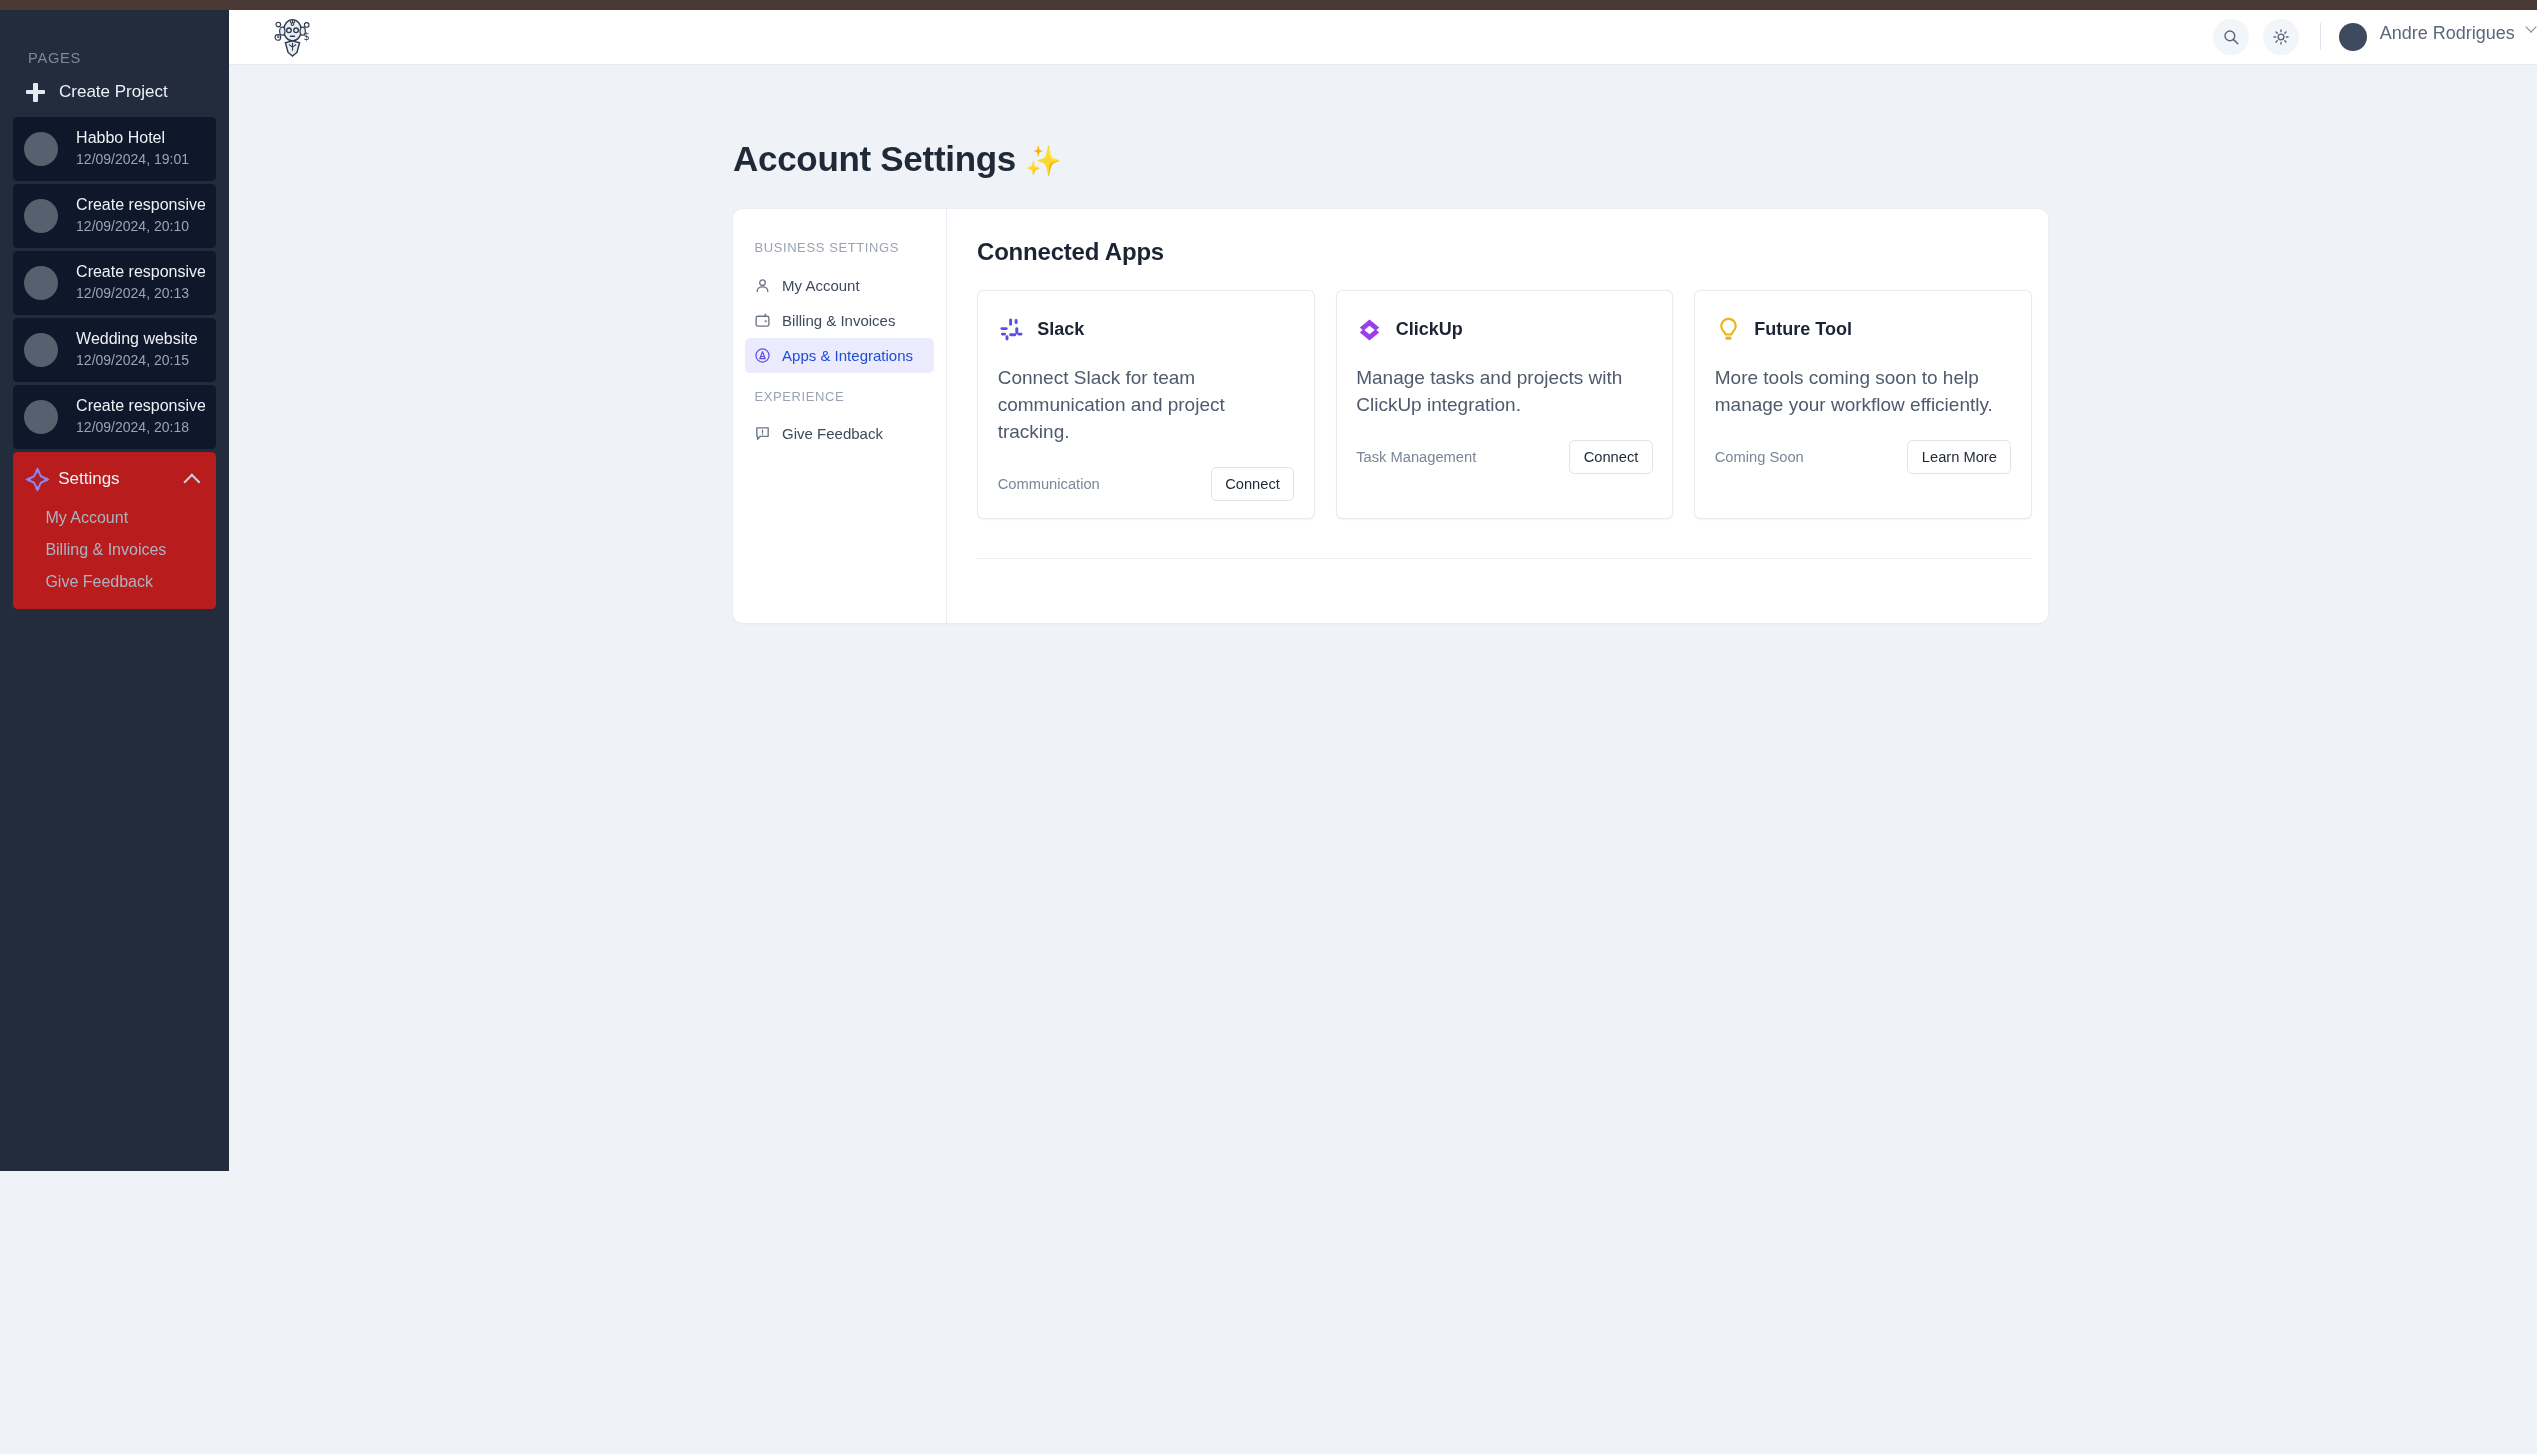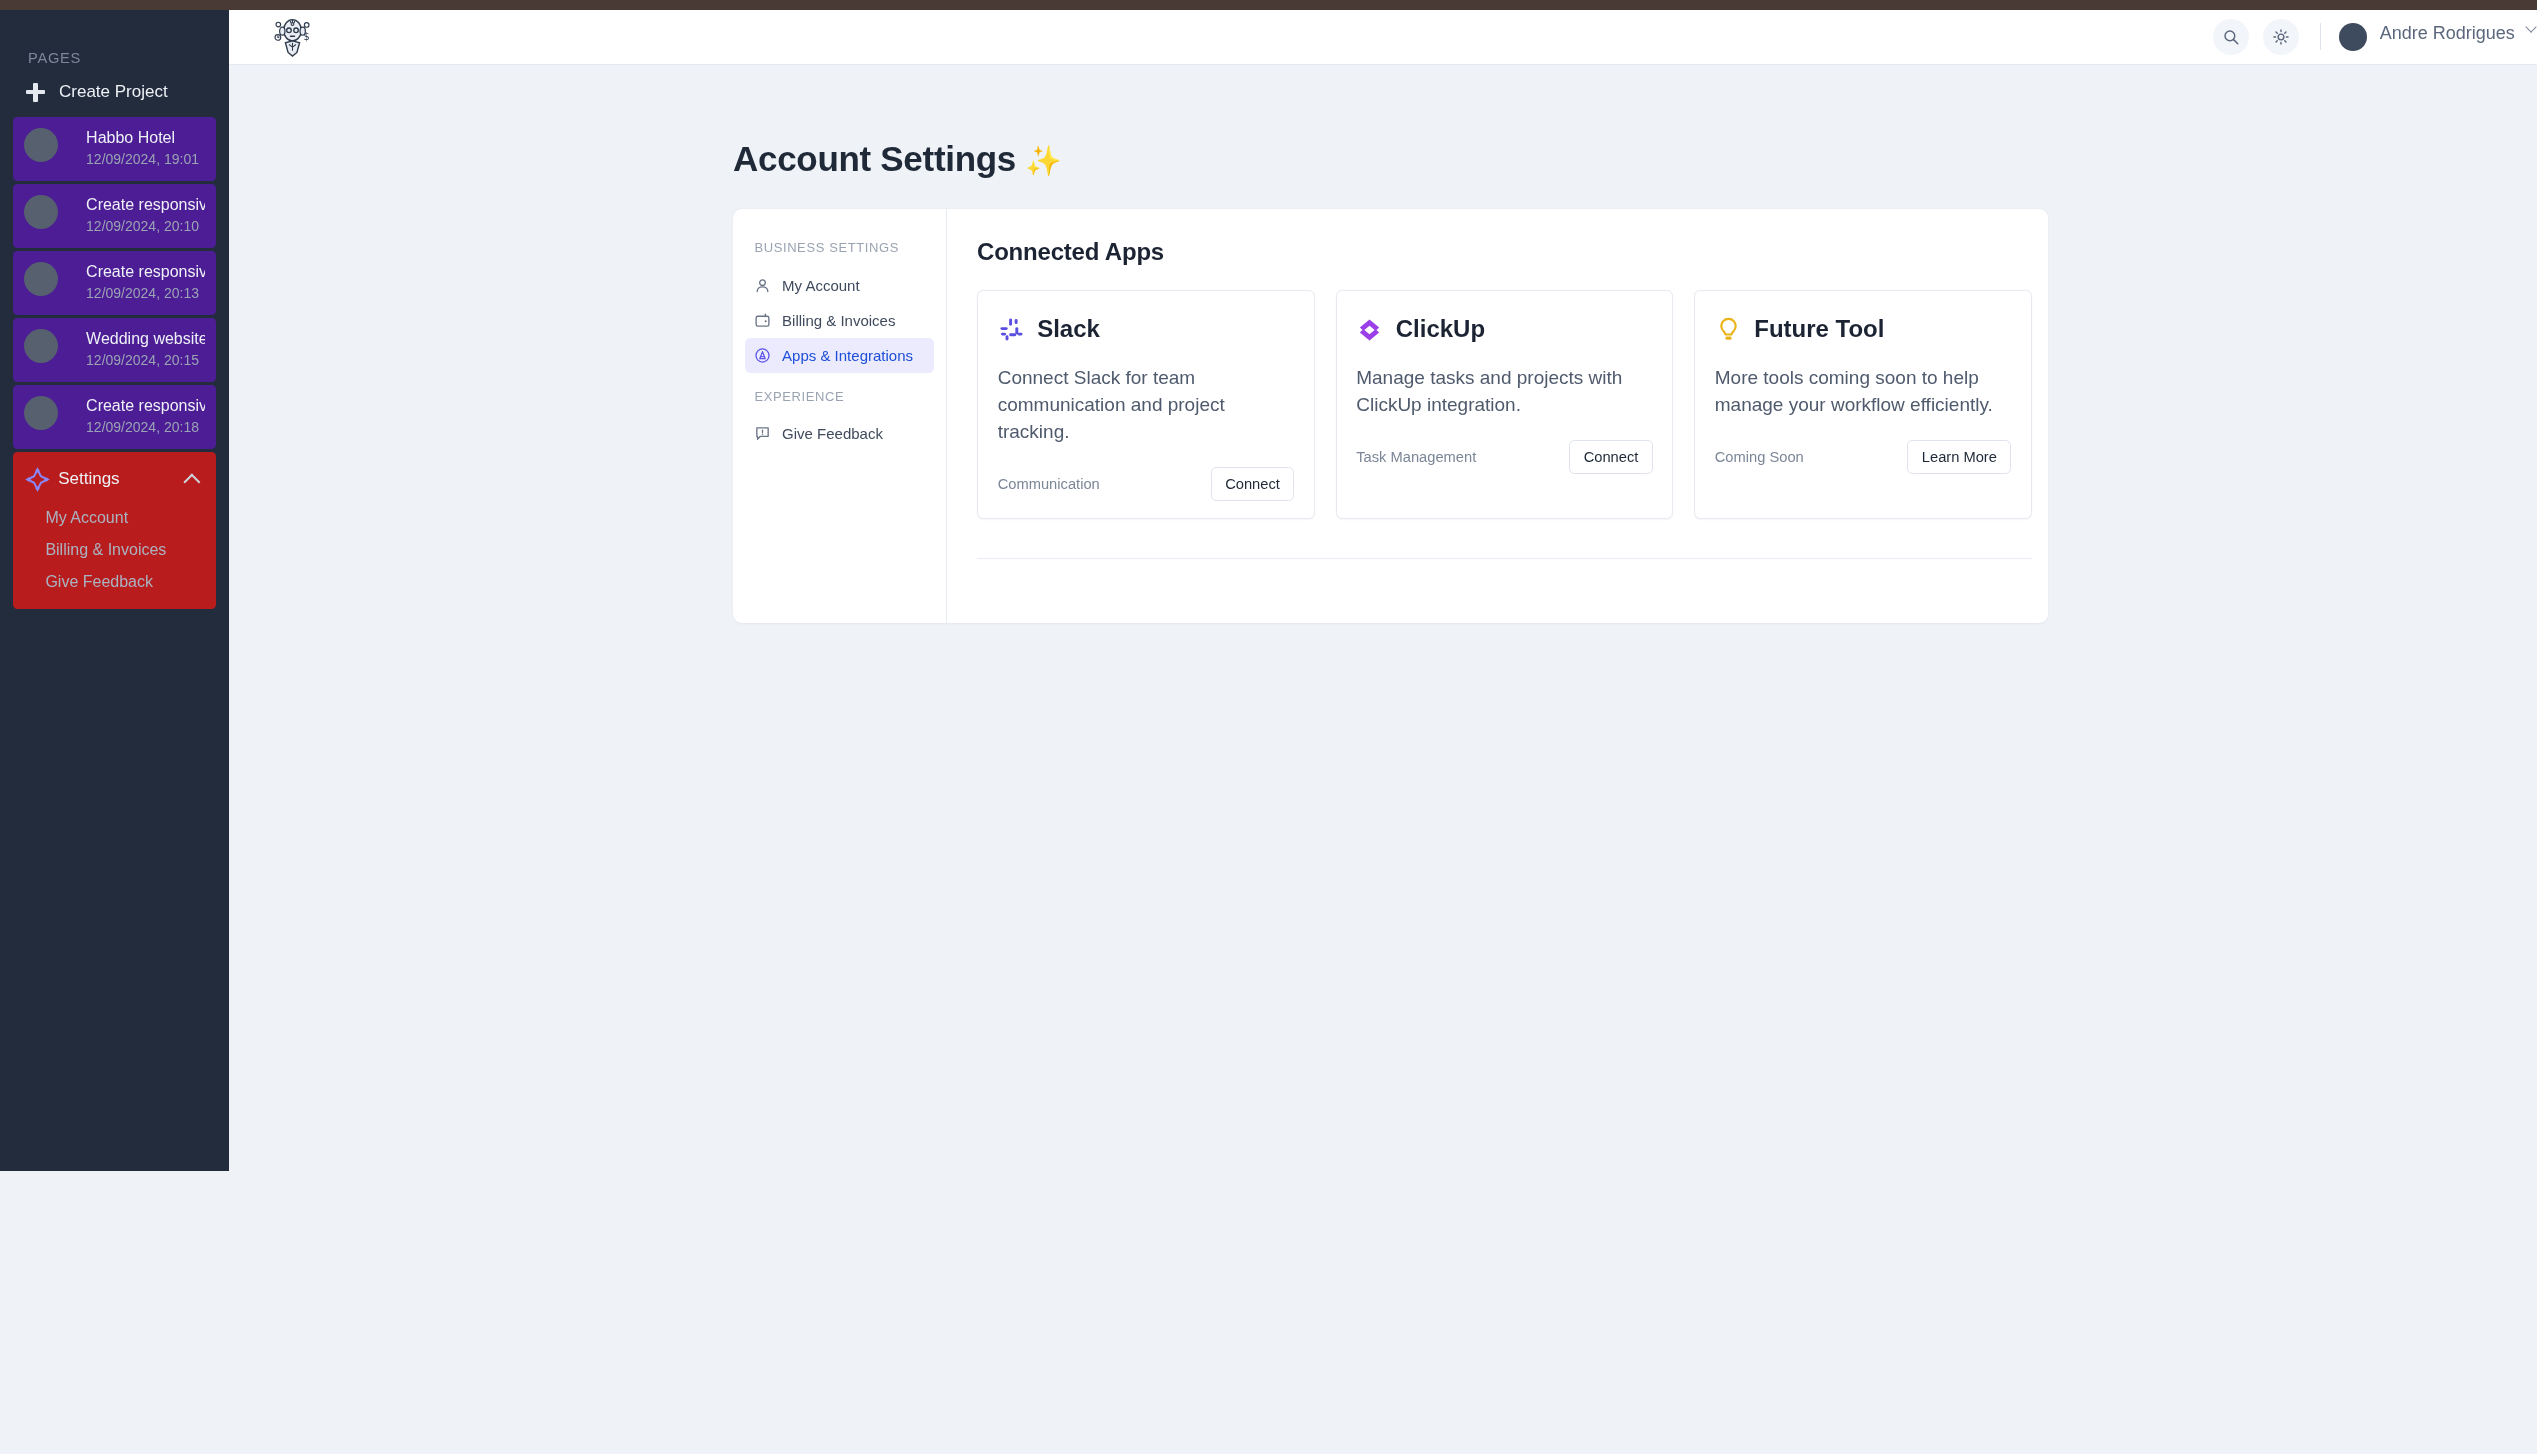--- a/index.html
+++ b/index.html
@@ -41,22 +41,22 @@
   .plus-icon { width: 20.6px; height: 20.6px; position: relative; flex: 0 0 auto; }
   .plus-icon::before, .plus-icon::after {
     content: ""; position: absolute; background: #e4e8ef; border-radius: 0.9px;
   }
   .plus-icon::before { left: 8px; top: 0.9px; width: 4.5px; height: 19px; }
   .plus-icon::after  { top: 8px; left: 0.9px; height: 4.5px; width: 19px; }
   .create-project-label { color: #eef1f6; font-size: 17px; }
 
   .proj-list { padding: 0 13.4px; display: flex; flex-direction: column; gap: 2.7px; }
   .proj-item {
-    display: flex; align-items: flex-start; gap: 28px;
-    background: #4c1d95;
+    display: flex; align-items: center; gap: 18px;
+    background: #0f172a;
     border-radius: 4.5px;
     padding: 11.6px 10.7px;
     cursor: pointer;
   }
   .proj-avatar {
     width: 34px; height: 34px; border-radius: 50%;
     background: #56606f; flex: 0 0 auto;
   }
   .proj-text { min-width: 0; overflow: hidden; }
   .proj-title {
@@ -171,21 +171,21 @@
   .cards { display: flex; gap: 20.6px; }
   .card {
     flex: 1 1 0; min-width: 0;
     border: 0.9px solid #e7eaf1;
     border-radius: 6.3px;
     padding: 19px 19.7px 17px 19.7px;
     background: #fff;
     box-shadow: 0 0.9px 1.8px rgba(16,24,40,.04);
   }
   .card-head { display: flex; align-items: center; gap: 12.5px; height: 38px; }
-  .card-name { font-size: 24px; font-weight: bold; color: #1c2434; }
+  .card-name { font-size: 18px; font-weight: bold; color: #1c2434; }
   .card-desc {
     margin-top: 17px;
     color: #4f5a6d; font-size: 19px; line-height: 1.42;
   }
   .card-foot {
     margin-top: 20.6px;
     display: flex; align-items: center; justify-content: space-between;
   }
   .card-tag { color: #7b8697; font-size: 14.7px; }
   .card-btn {

